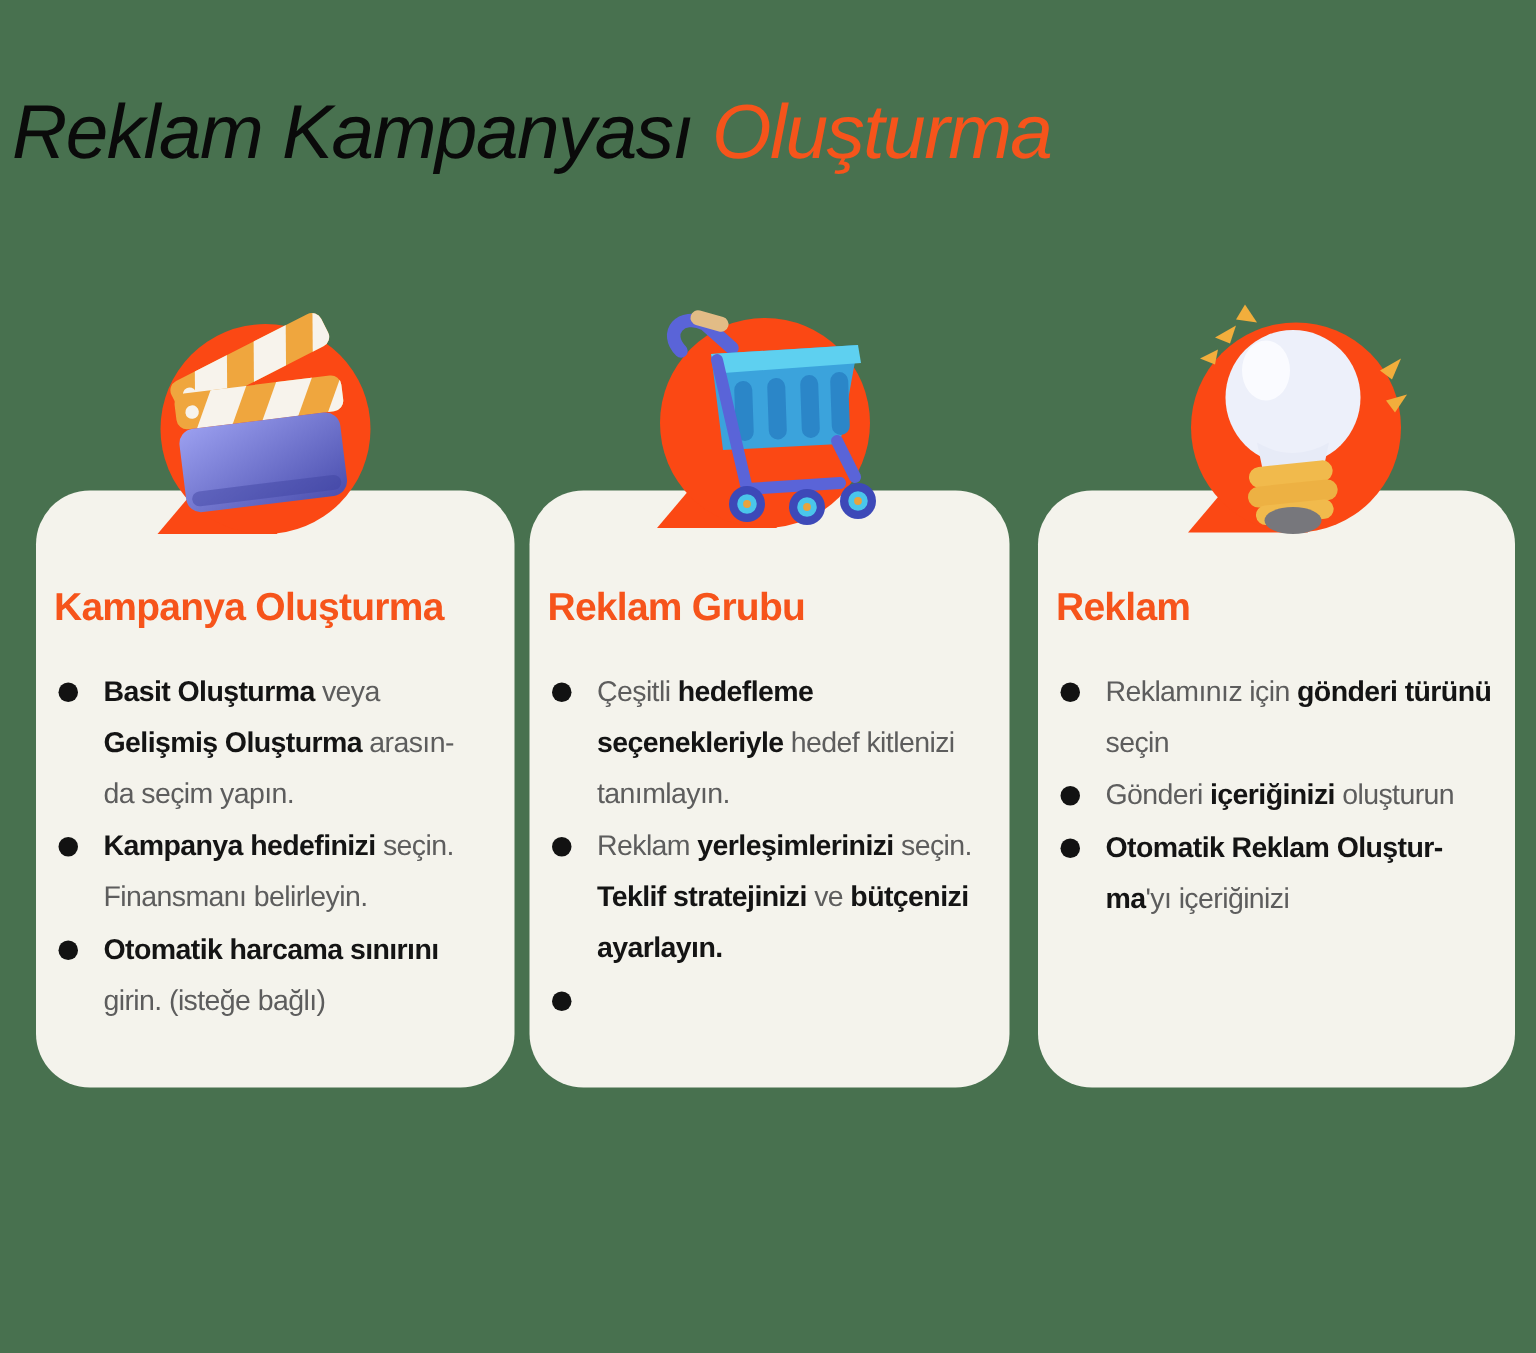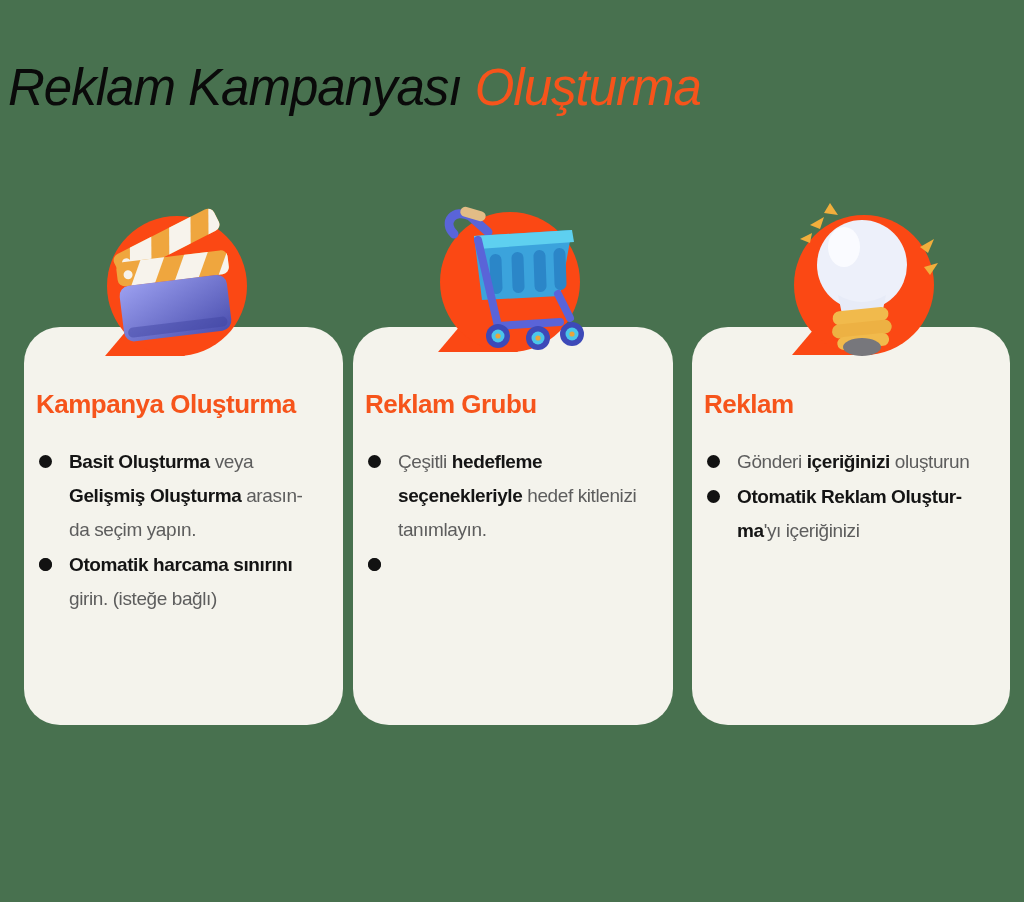--- a/index.html
+++ b/index.html
@@ -80,50 +80,60 @@
     <h2 class="card-heading">Kampanya Oluşturma</h2>
     <ul class="bullets">
         <li class="bullet">
           <span class="dot"></span>
           <span class="txt"><span class="b">Basit Oluşturma</span><span class="r"> veya
 </span><span class="b">Gelişmiş Oluşturma</span><span class="r"> arasın-
 da seçim yapın.</span></span>
         </li>
         <li class="bullet">
           <span class="dot"></span>
+          <span class="txt"><span class="b">Kampanya hedefinizi</span><span class="r"> seçin.
+Finansmanı belirleyin.</span></span>
         </li>
         <li class="bullet">
           <span class="dot"></span>
           <span class="txt"><span class="b">Otomatik harcama sınırını</span><span class="r">
 girin. (isteğe bağlı)</span></span>
         </li>
       </ul>
   </section>
 
   <section class="card card2">
     <h2 class="card-heading">Reklam Grubu</h2>
     <ul class="bullets">
         <li class="bullet">
           <span class="dot"></span>
           <span class="txt"><span class="r">Çeşitli </span><span class="b">hedefleme
 seçenekleriyle</span><span class="r"> hedef kitlenizi
 tanımlayın.</span></span>
         </li>
         <li class="bullet">
           <span class="dot"></span>
+          <span class="txt"><span class="r">Reklam </span><span class="b">yerleşimlerinizi</span><span class="r"> seçin.
+</span><span class="b">Teklif stratejinizi</span><span class="r"> ve </span><span class="b">bütçenizi
+ayarlayın.</span></span>
         </li>
         <li class="bullet">
           <span class="dot"></span>
         </li>
       </ul>
   </section>
 
   <section class="card card3">
     <h2 class="card-heading">Reklam</h2>
     <ul class="bullets">
+        <li class="bullet">
+          <span class="dot"></span>
+          <span class="txt"><span class="r">Reklamınız için </span><span class="b">gönderi türünü</span><span class="r">
+seçin</span></span>
+        </li>
         <li class="bullet">
           <span class="dot"></span>
           <span class="txt"><span class="r">Gönderi </span><span class="b">içeriğinizi</span><span class="r"> oluşturun</span></span>
         </li>
         <li class="bullet">
           <span class="dot"></span>
           <span class="txt"><span class="b">Otomatik Reklam Oluştur-
 ma</span><span class="r">'yı içeriğinizi</span></span>
         </li>
       </ul>

